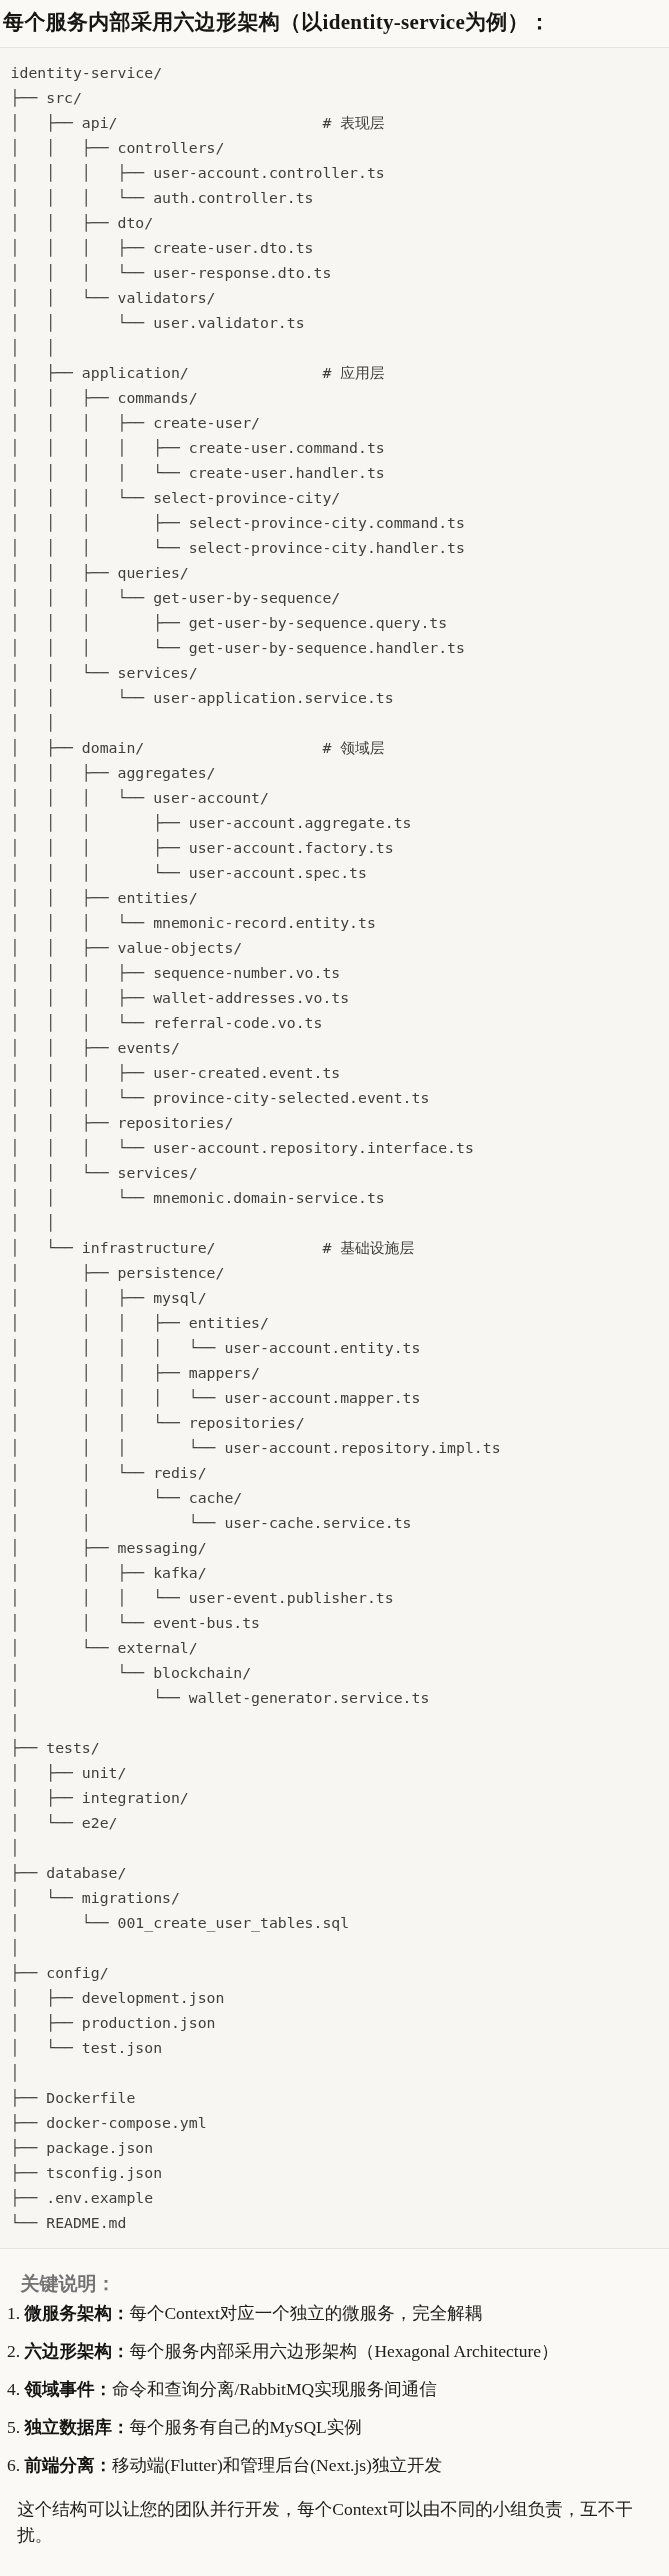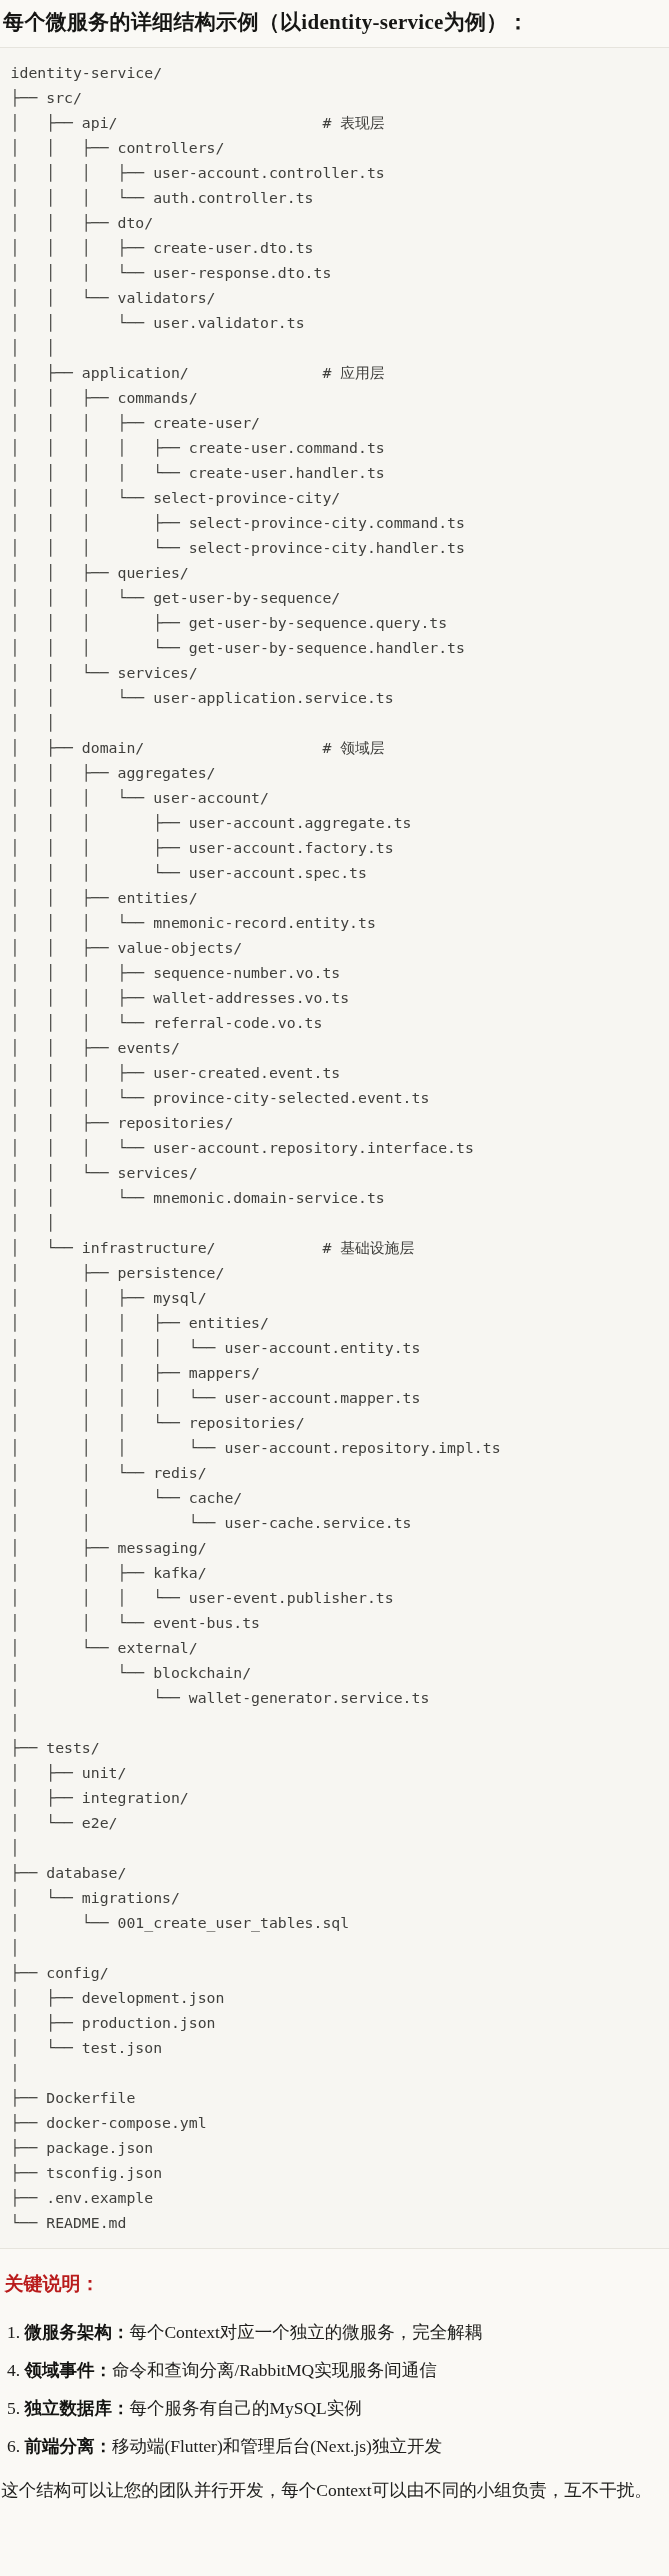--- a/index.html
+++ b/index.html
@@ -36,51 +36,51 @@
     font-size: 14.8px;
     line-height: 25px;
     color: #3F3F3C;
     white-space: pre;
     tab-size: 4;
   }
   .notes {
     padding: 0 3.8px;
   }
   .notes-heading {
-    margin: 21px 0 0 0;
+    margin: 21px 0 0 16px;
     padding-left: 0.6px;
     font-size: 19px;
     line-height: 27.5px;
     font-weight: 700;
-    color: #b91c1c;
+    color: #737373;
   }
   .note-item {
     margin: 13px 0 0 0;
     padding-left: 3.1px;
     font-size: 17.5px;
     line-height: 25px;
     color: #20201E;
   }
-  .note-item:first-of-type { margin-top: 23px; }
+  .note-item:first-of-type { margin-top: 4px; }
   .note-num { margin-right: 4.4px; }
   .note-term { font-weight: 700; color: #141412; }
   .note-sep { font-weight: 700; color: #141412; }
   .notes-footer {
     margin: 17.5px 0 0 0;
-    padding-left: 0;
+    padding-left: 16px;
     margin-left: -2.5px;
     font-size: 17.5px;
     line-height: 26px;
     color: #20201E;
   }
 </style>
 </head>
 <body>
 
-<h1 class="doc-title">每个微服务的详细结构示例（以identity-service为例）：</h1>
+<h1 class="doc-title">每个服务内部采用六边形架构（以identity-service为例）：</h1>
 
 <div class="code-block">
   <pre>identity-service/
 ├── src/
 │   ├── api/                       # 表现层
 │   │   ├── controllers/
 │   │   │   ├── user-account.controller.ts
 │   │   │   └── auth.controller.ts
 │   │   ├── dto/
 │   │   │   ├── create-user.dto.ts
@@ -166,20 +166,23 @@
 </div>
 
 <div class="notes">
 
   <h2 class="notes-heading">关键说明：</h2>
 
   <p class="note-item">
     <span class="note-num">1.</span><span class="note-term">微服务架构</span><span class="note-sep">：</span><span class="note-desc">每个Context对应一个独立的微服务，完全解耦</span>
   </p>
 
+  <p class="note-item">
+    <span class="note-num">2.</span><span class="note-term">六边形架构</span><span class="note-sep">：</span><span class="note-desc">每个服务内部采用六边形架构（Hexagonal Architecture）</span>
+  </p>
 
 
   <p class="note-item">
     <span class="note-num">4.</span><span class="note-term">领域事件</span><span class="note-sep">：</span><span class="note-desc">命令和查询分离/RabbitMQ实现服务间通信</span>
   </p>
 
   <p class="note-item">
     <span class="note-num">5.</span><span class="note-term">独立数据库</span><span class="note-sep">：</span><span class="note-desc">每个服务有自己的MySQL实例</span>
   </p>
 

